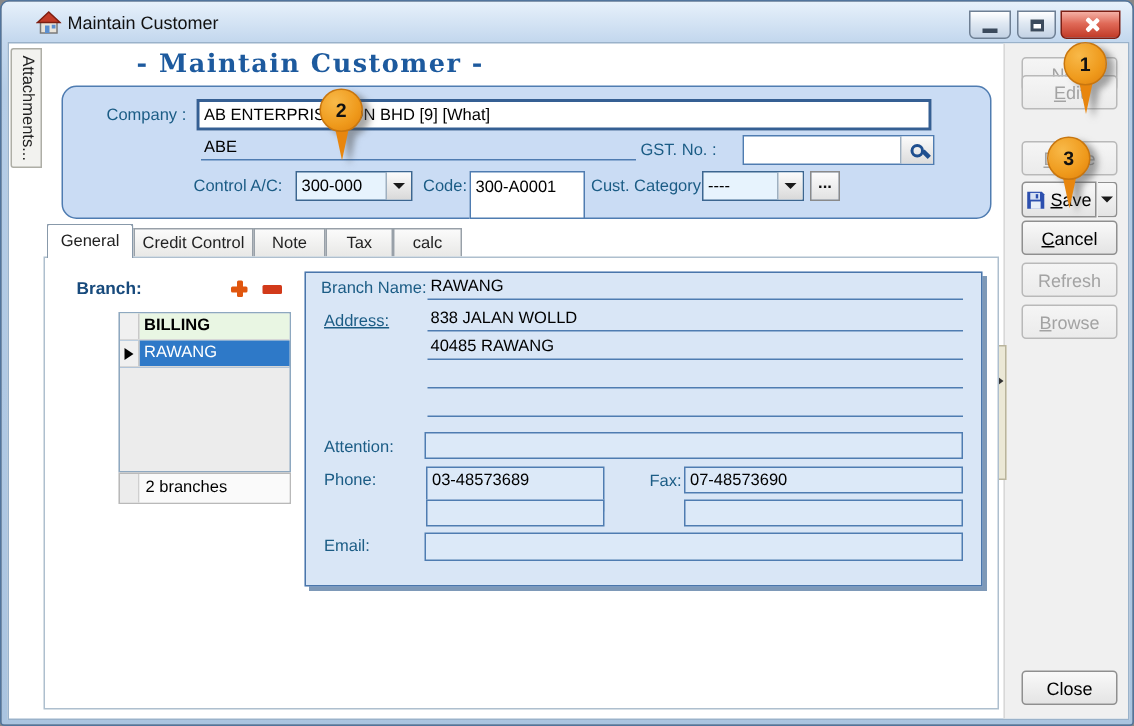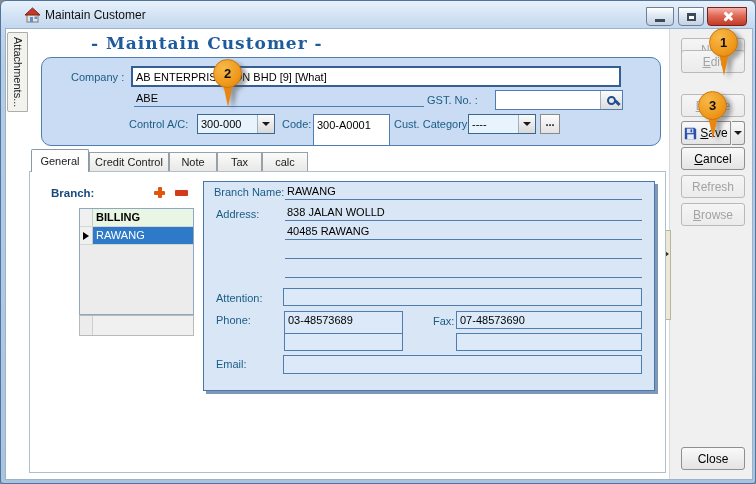--- a/index.html
+++ b/index.html
@@ -181,26 +181,27 @@
     </div>
     <div class="brow r1">
       <span class="gutter">
           <span class="row-arrow"></span>
         </span>
       <span class="bname">RAWANG</span>
     </div>
   </div>
   <div class="abs branch-footer" style="z-index:2;">
     <span class="gutter"></span>
+    <span class="cnt">2 branches</span>
   </div>
 
   <div class="abs details" style="z-index:1;"></div>
   <span class="lbl" style="left:213px;top:185px;z-index:2;">Branch Name:</span>
   <div class="uline" style="left:284px;top:183px;width:357px;height:16px;z-index:2;">RAWANG</div>
-  <span class="lbl" style="left:215px;top:207px;z-index:2;">Address:</span>
+  <span class="lbl" style="left:215px;top:207px;z-index:2;text-decoration:underline;">Address:</span>
   <div class="uline" style="left:284px;top:204px;width:357px;height:16px;z-index:2;">838 JALAN WOLLD</div>
   <div class="uline" style="left:284px;top:223px;width:357px;height:16px;z-index:2;">40485 RAWANG</div>
   <div class="uline" style="left:284px;top:242px;width:357px;height:16px;z-index:2;"></div>
   <div class="uline" style="left:284px;top:261px;width:357px;height:16px;z-index:2;"></div>
   <span class="lbl" style="left:215px;top:291px;z-index:2;">Attention:</span>
   <div class="boxfield" style="left:282px;top:287px;width:359px;height:18px;z-index:2;"></div>
   <span class="lbl" style="left:215px;top:313px;z-index:2;">Phone:</span>
   <div class="boxfield" style="left:283px;top:310px;width:119px;height:30px;z-index:2;">03-48573689</div>
   <span class="lbl" style="left:432px;top:314px;z-index:2;">Fax:</span>
   <div class="boxfield" style="left:455px;top:310px;width:186px;height:18px;z-index:2;">07-48573690</div>

